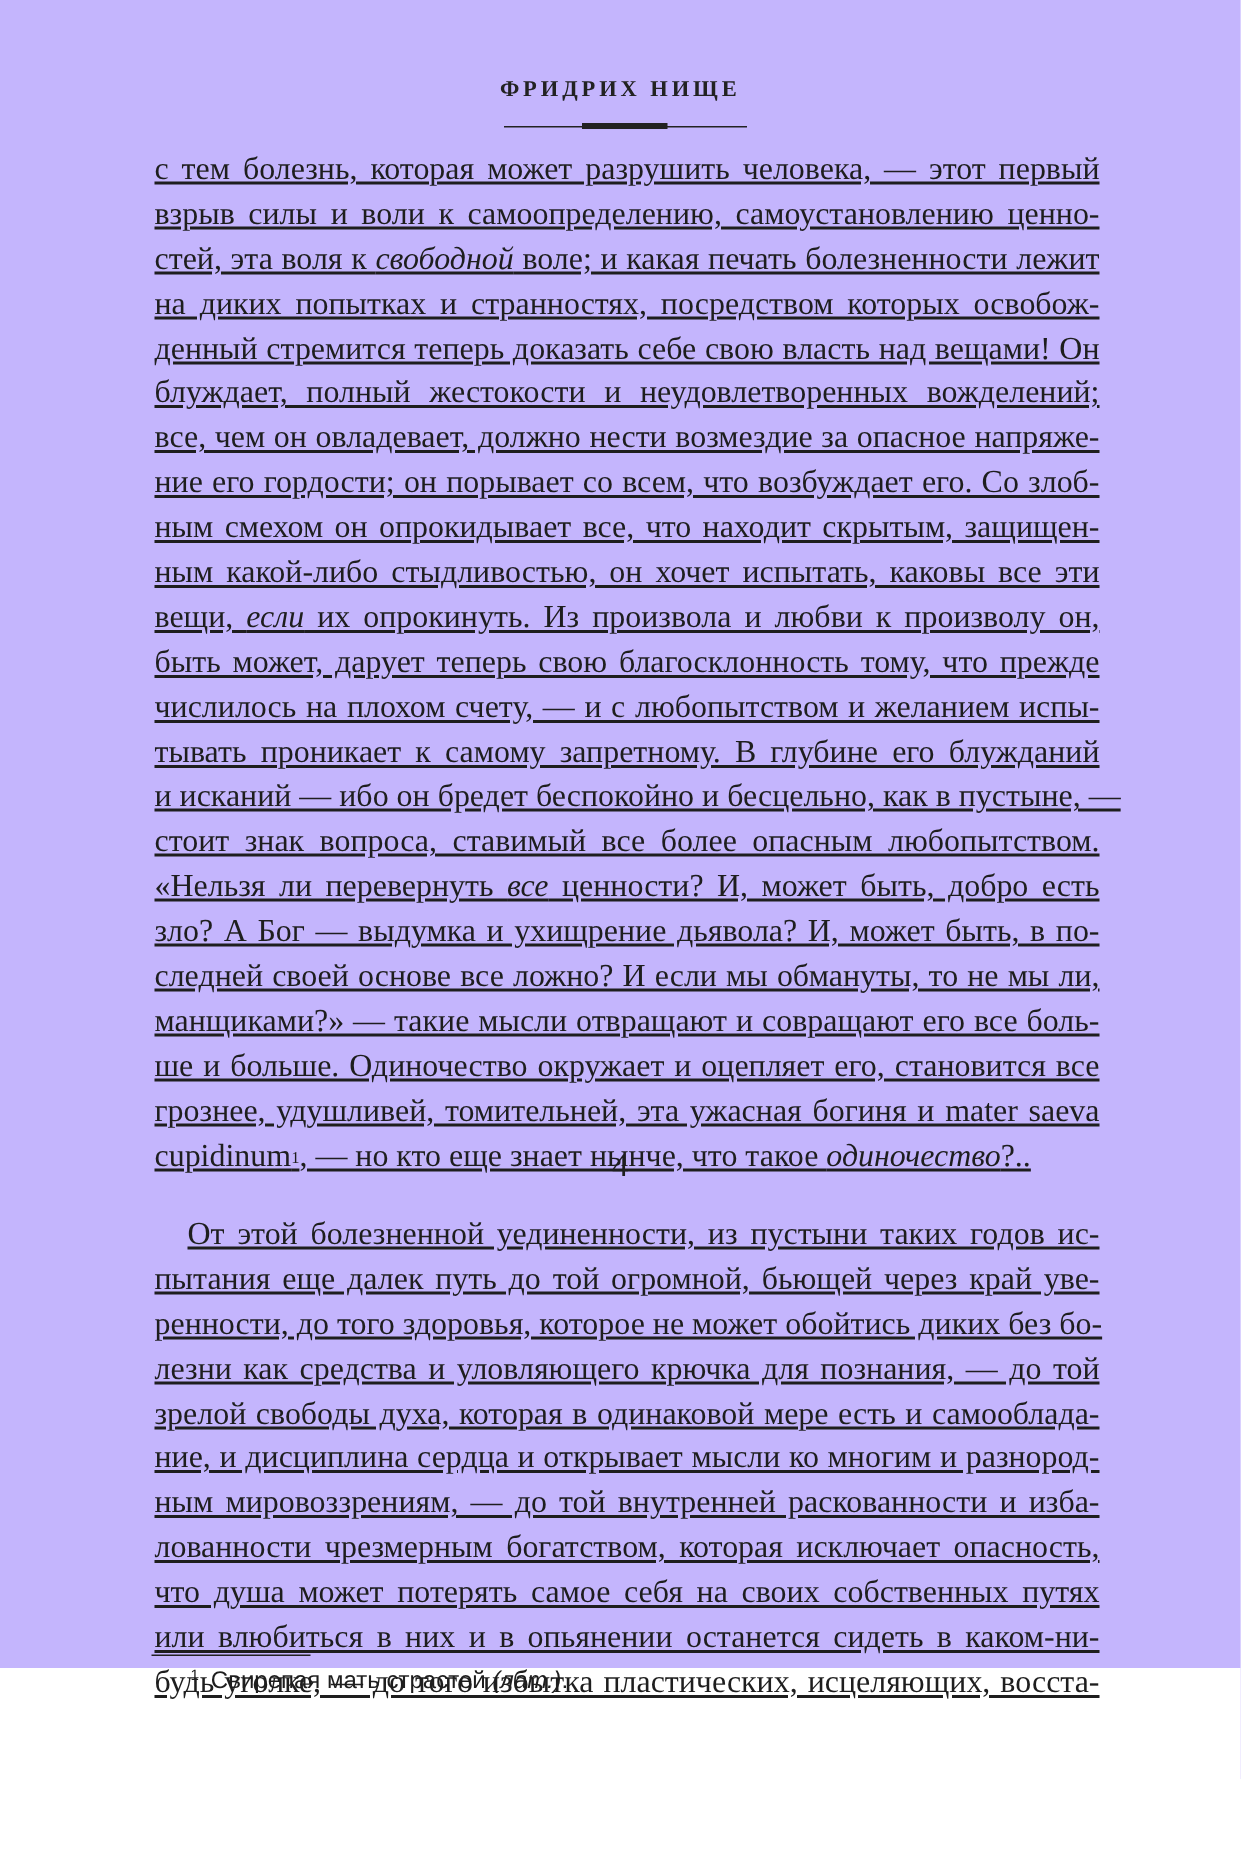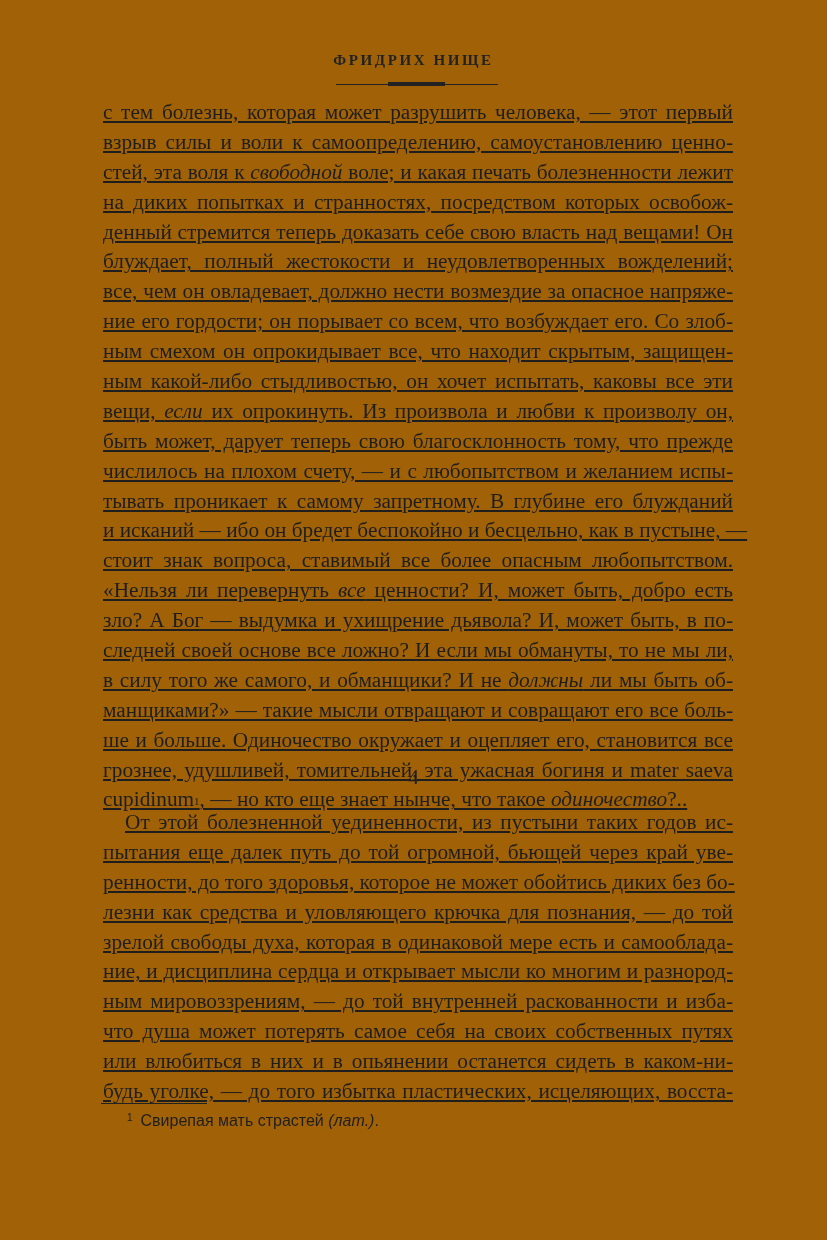--- a/index.html
+++ b/index.html
@@ -1,17 +1,17 @@
 <!DOCTYPE html>
 <html><head>
   <meta charset="utf-8">
   <style>
     html, body { margin: 0; padding: 0; background: #ffffff; }
     body { width: 827px; height: 1240px; position: relative; overflow: hidden; color: #1e1e1e; }
-    .page { position: absolute; left: 0; top: 0; width: 827px; height: 1240px; background: #a16207; }
+    .page { position: absolute; left: 0; top: 0; width: 827px; height: 1112px; background: #c4b5fd; }
     .running-head {
       position: absolute; top: 52px; left: 0; width: 827px; text-align: center;
       font-family: "Liberation Serif", serif; font-weight: bold; font-size: 15px;
       letter-spacing: 2.6px; color: #222;
     }
     .ornament { position: absolute; top: 82px; left: 336px; width: 162px; height: 5px; }
     .ornament .thin { position: absolute; left: 0; right: 0; top: 2px; height: 1px; background: #222; }
     .ornament .thick { position: absolute; left: 52px; width: 57px; top: 0; height: 4px; background: #222; }
     .body-text {
       position: absolute; left: 103px; width: 630px;
@@ -63,37 +63,37 @@
       <span class="line">ным какой-либо стыдливостью, он хочет испытать, каковы все эти</span>
       <span class="line">вещи, <i>если</i> их опрокинуть. Из произвола и любви к произволу он,</span>
       <span class="line">быть может, дарует теперь свою благосклонность тому, что прежде</span>
       <span class="line">числилось на плохом счету, — и с любопытством и желанием испы-</span>
       <span class="line">тывать проникает к самому запретному. В глубине его блужданий</span>
       <span class="line">и исканий — ибо он бредет беспокойно и бесцельно, как в пустыне, —</span>
       <span class="line">стоит знак вопроса, ставимый все более опасным любопытством.</span>
       <span class="line">«Нельзя ли перевернуть <i>все</i> ценности? И, может быть, добро есть</span>
       <span class="line">зло? А Бог — выдумка и ухищрение дьявола? И, может быть, в по-</span>
       <span class="line">следней своей основе все ложно? И если мы обмануты, то не мы ли,</span>
-      <span class="line">в силу того же самого, и обманщики? И не <i>должны</i> ли мы быть об-</span>
       <span class="line">манщиками?» — такие мысли отвращают и совращают его все боль-</span>
       <span class="line">ше и больше. Одиночество окружает и оцепляет его, становится все</span>
       <span class="line">грознее, удушливей, томительней, эта ужасная богиня и mater saeva</span>
       <span class="line last">cupidinum<sup>1</sup>, — но кто еще знает нынче, что такое <i>одиночество</i>?..</span>
     </div>
 
   <div class="section-num">4</div>
 
   <div class="body-text para2" id="para2">
       <span class="line indent">От этой болезненной уединенности, из пустыни таких годов ис-</span>
       <span class="line">пытания еще далек путь до той огромной, бьющей через край уве-</span>
       <span class="line">ренности, до того здоровья, которое не может обойтись диких без бо-</span>
       <span class="line">лезни как средства и уловляющего крючка для познания, — до той</span>
       <span class="line">зрелой свободы духа, которая в одинаковой мере есть и самооблада-</span>
       <span class="line">ние, и дисциплина сердца и открывает мысли ко многим и разнород-</span>
       <span class="line">ным мировоззрениям, — до той внутренней раскованности и изба-</span>
+      <span class="line">лованности чрезмерным богатством, которая исключает опасность,</span>
       <span class="line">что душа может потерять самое себя на своих собственных путях</span>
       <span class="line">или влюбиться в них и в опьянении останется сидеть в каком-ни-</span>
       <span class="line">будь уголке, — до того избытка пластических, исцеляющих, восста-</span>
     </div>
 
   <div class="fn-rule"></div>
   <div class="footnote">
     <span class="fn-mark">1</span><span>Свирепая мать страстей </span><i>(лат.)</i><span>.</span>
   </div>
 

